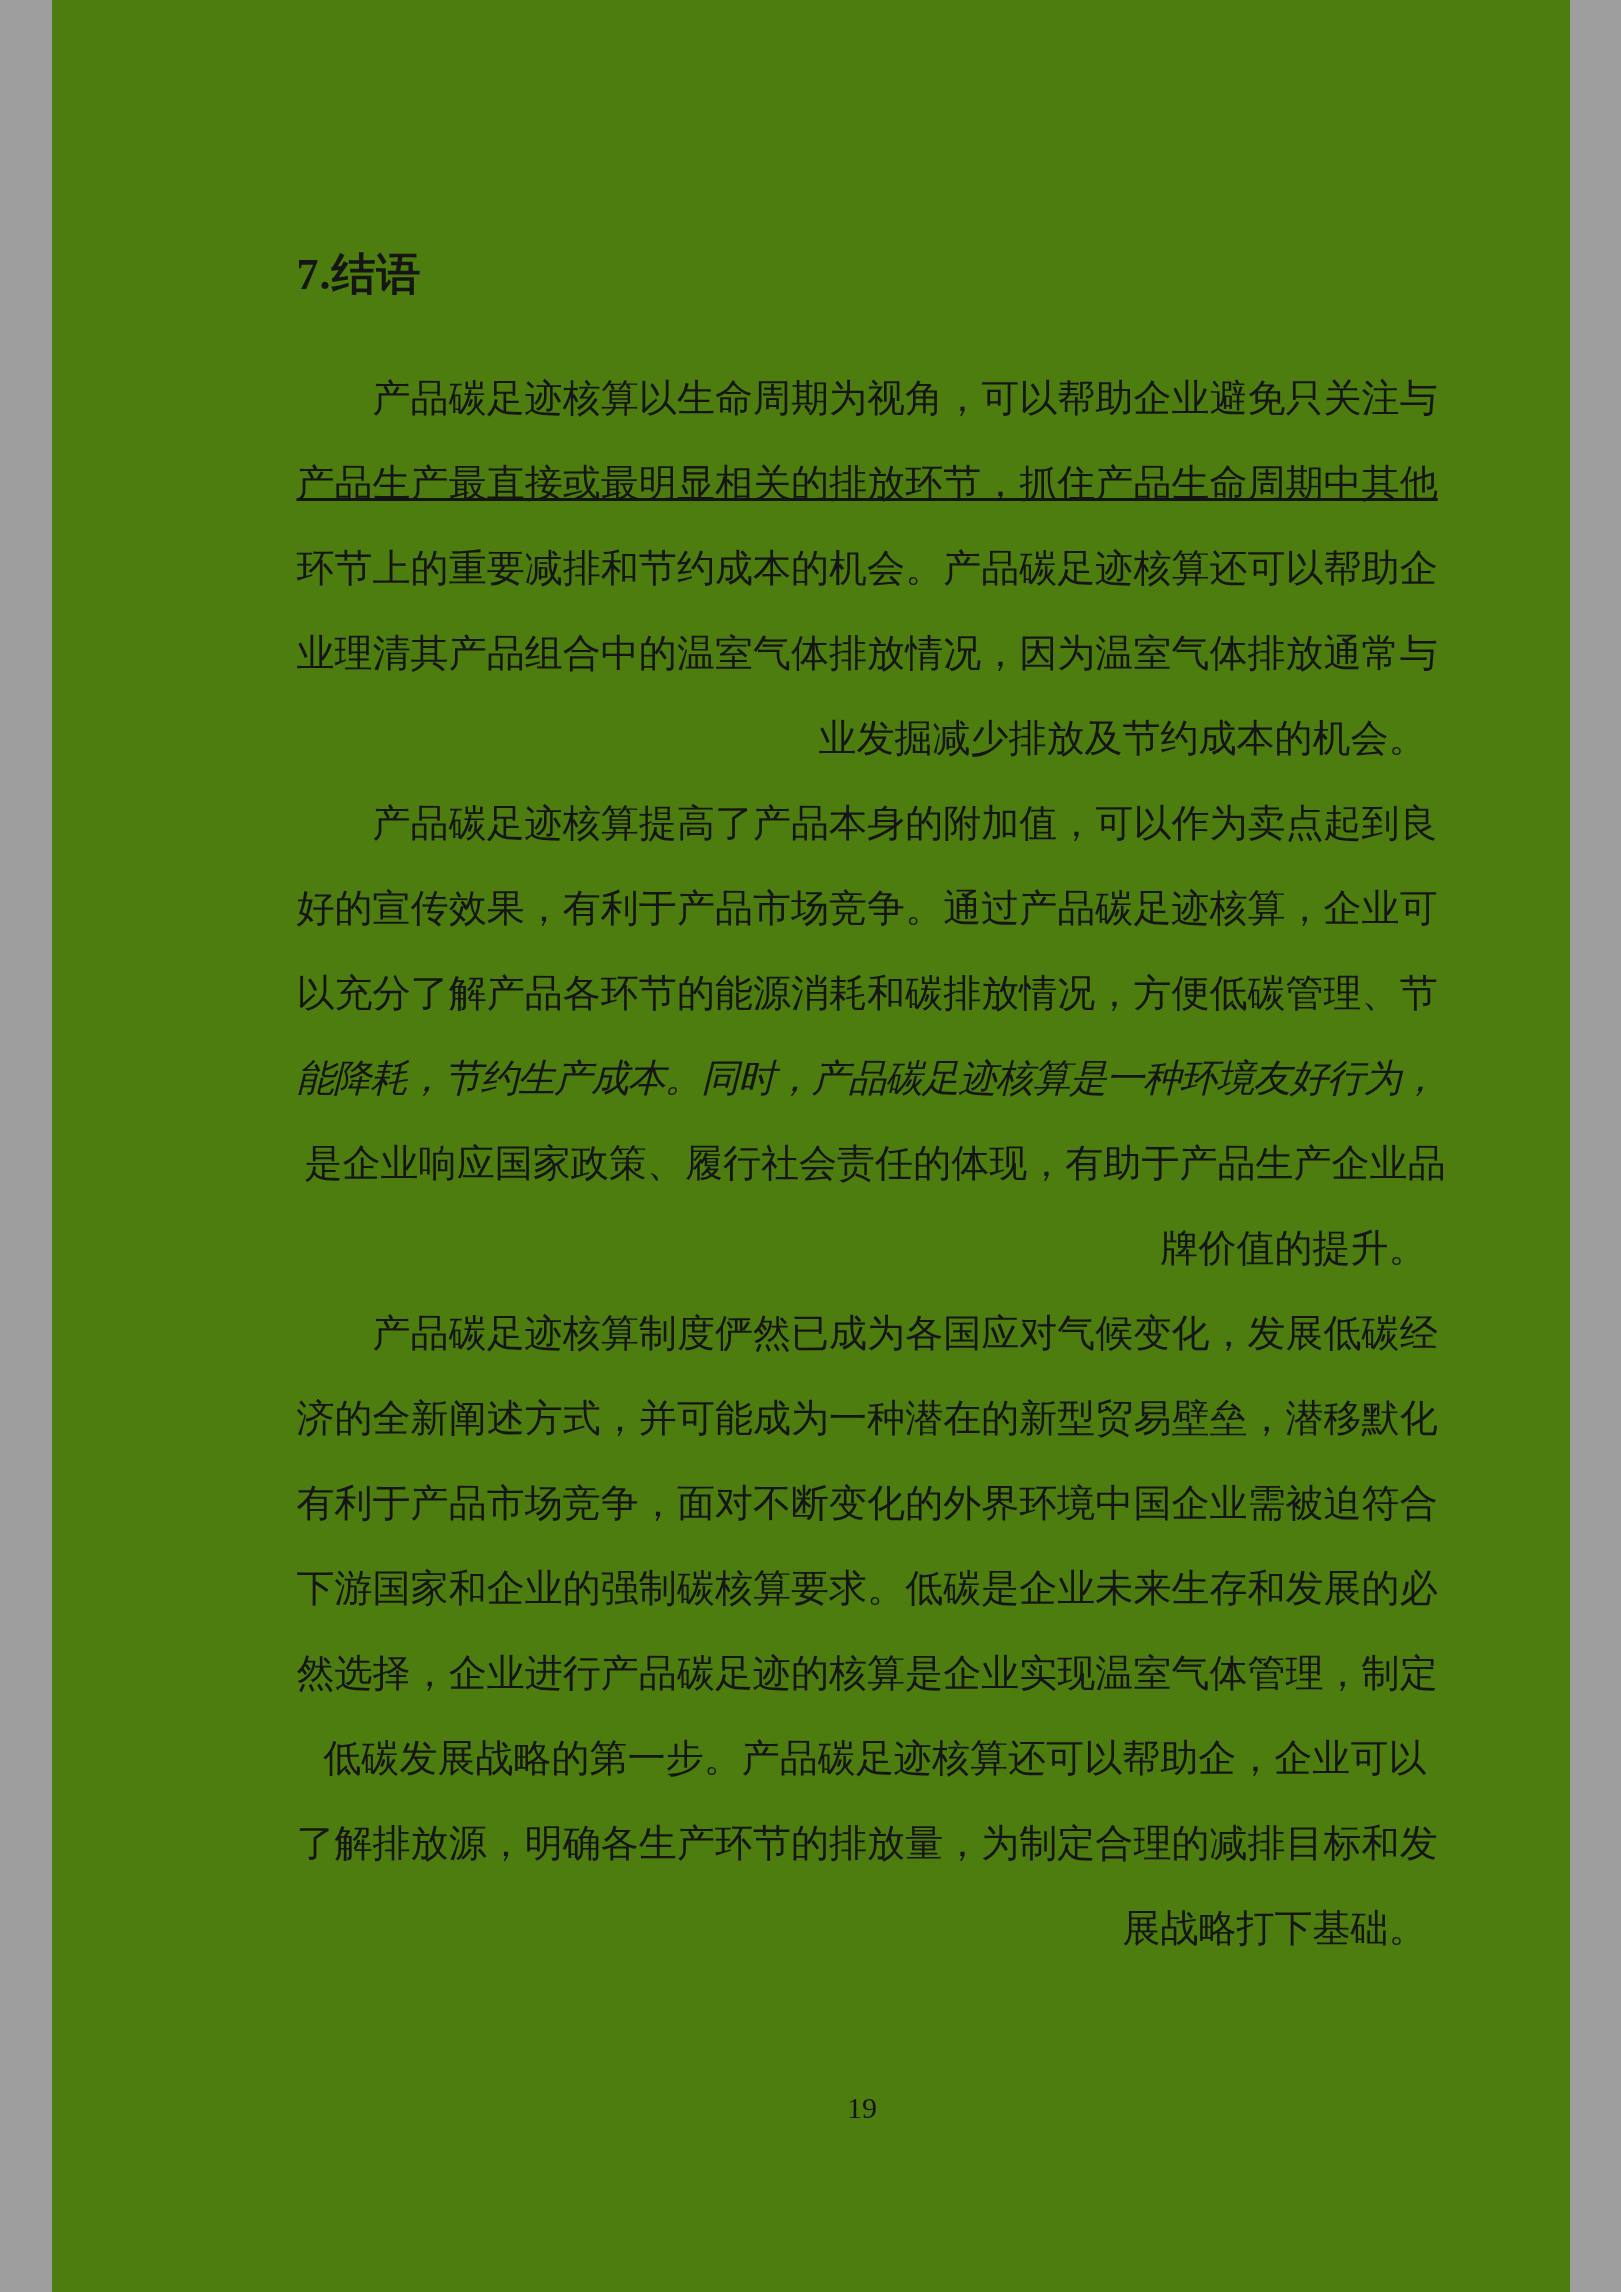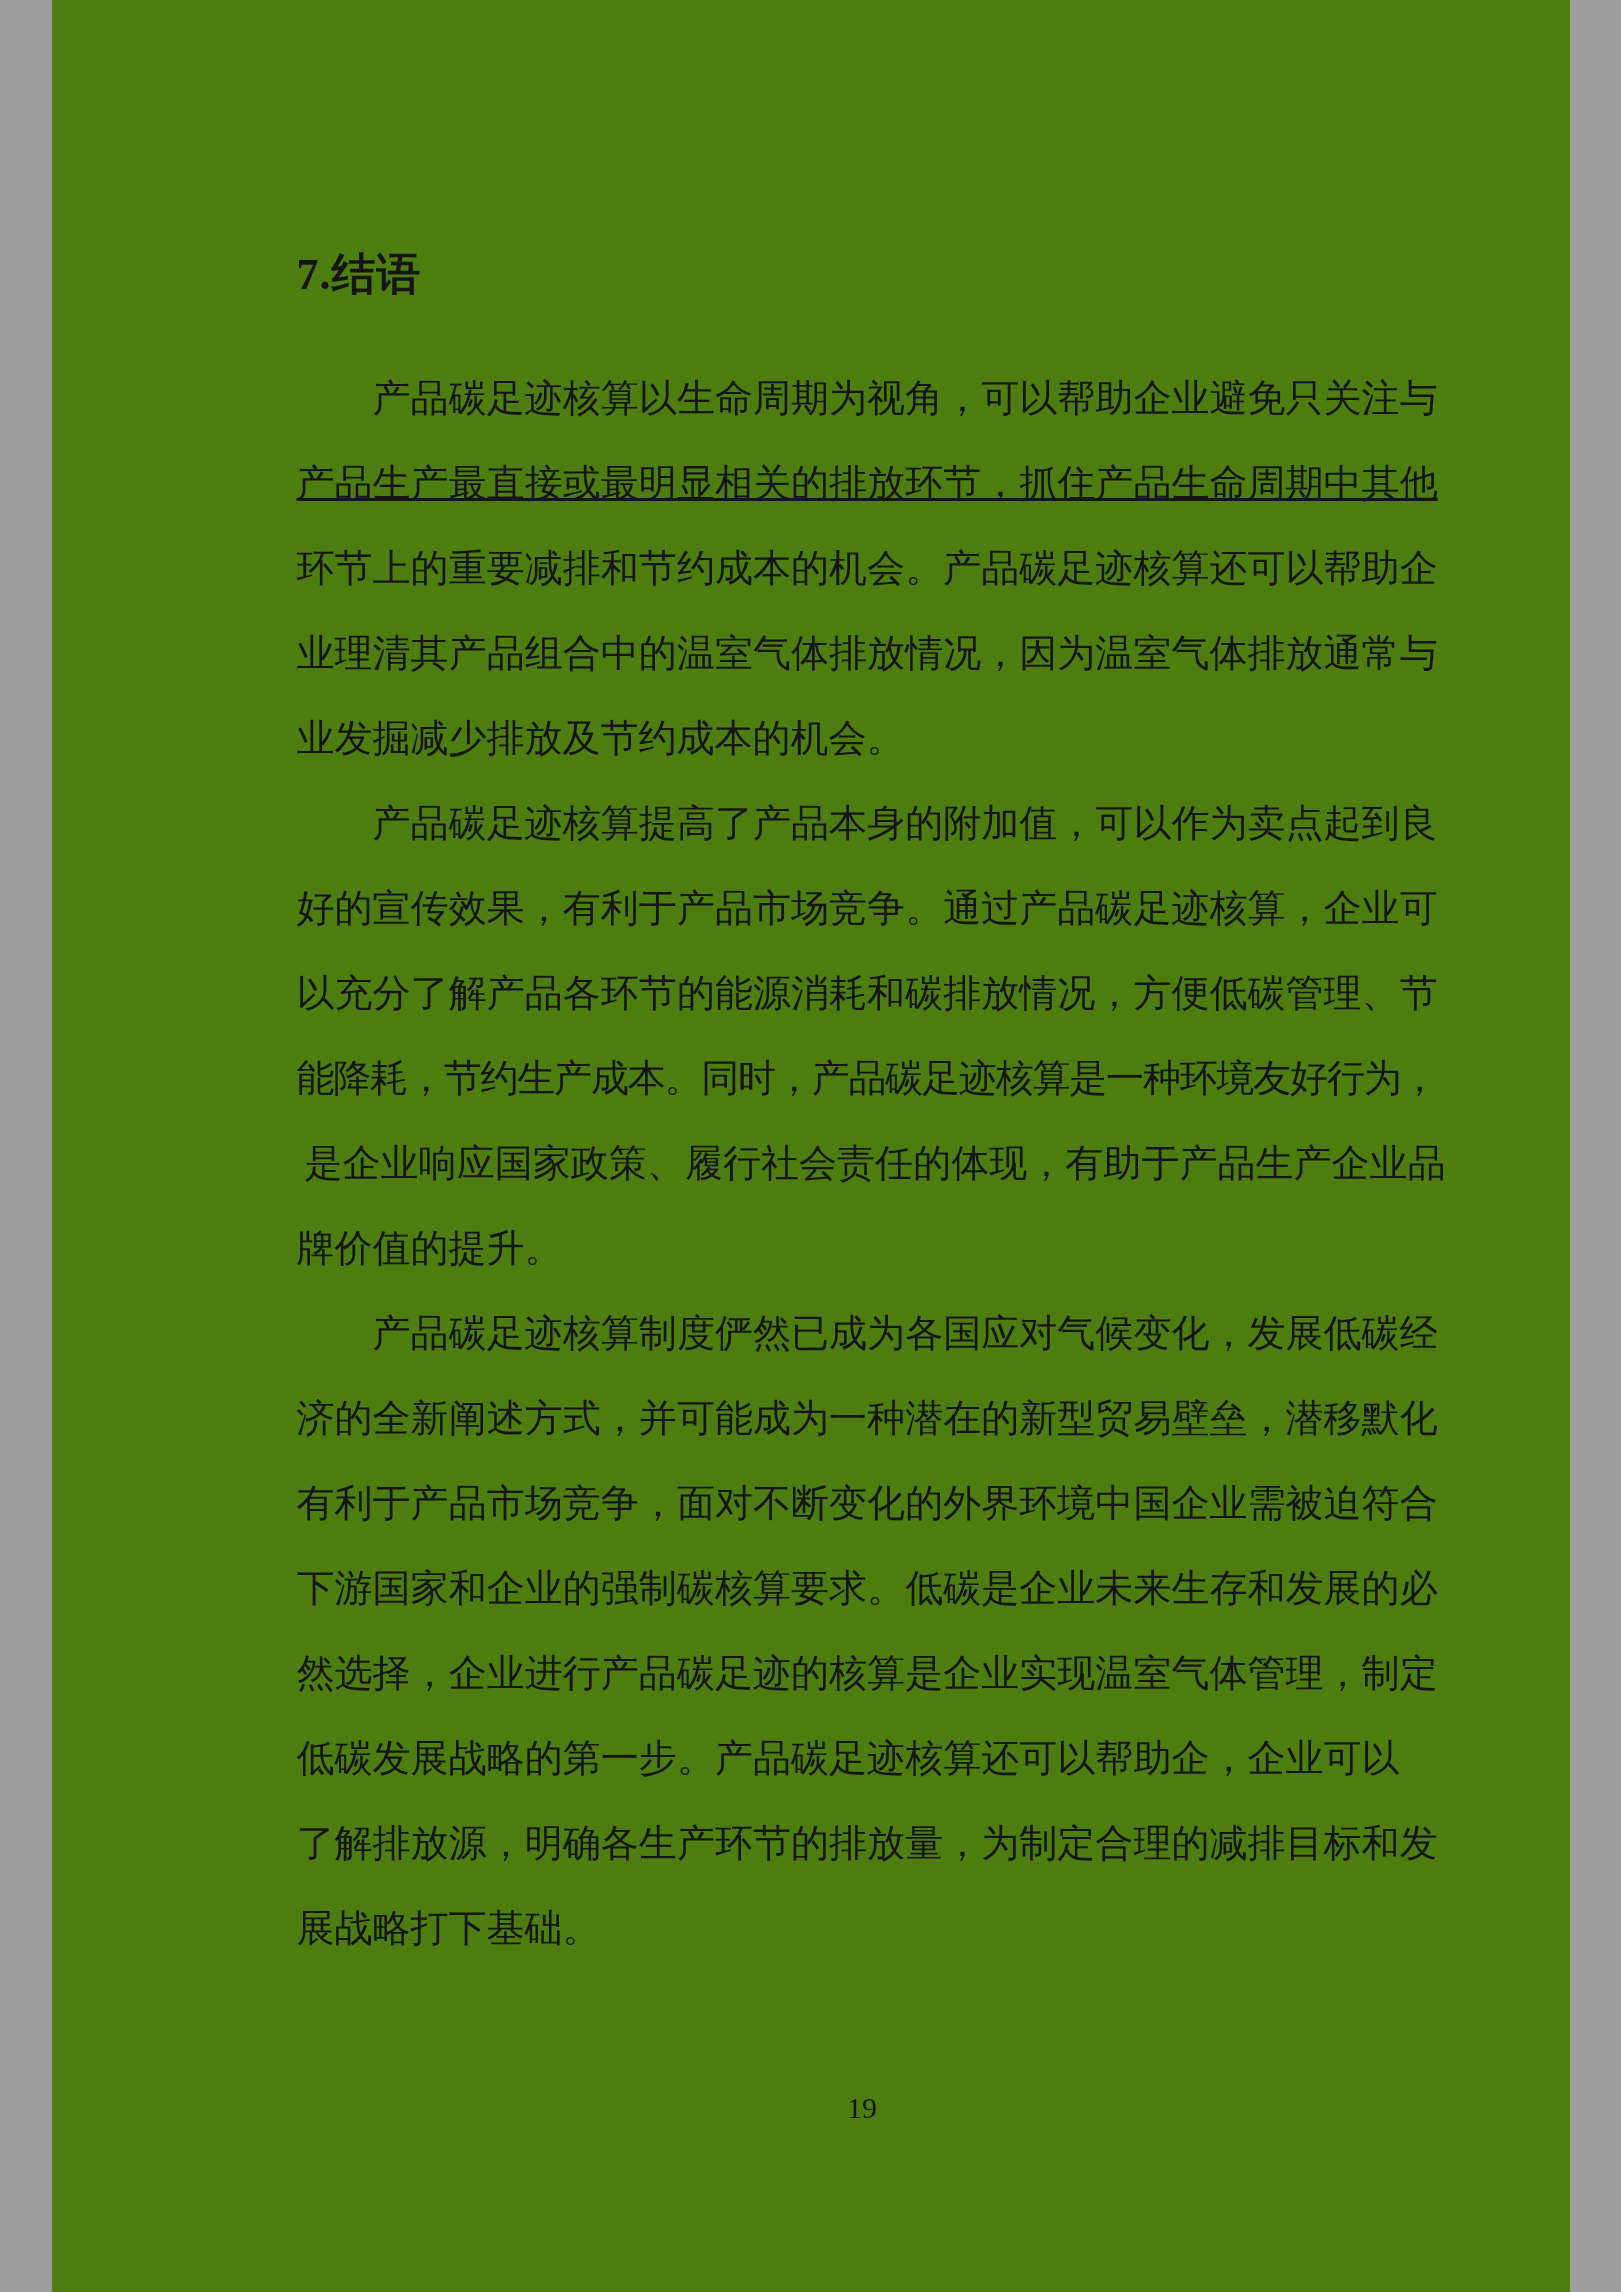--- a/index.html
+++ b/index.html
@@ -37,20 +37,21 @@
   .paragraph {
     margin: 0;
     padding: 0;
   }
   .text-line {
     height: 85px;
     line-height: 85px;
     font-size: 38px;
     white-space: nowrap;
     overflow: visible;
+    text-align: right;
   }
   .page-number {
     position: absolute;
     left: 0;
     top: 2088px;
     width: 1621px;
     text-align: center;
     font-size: 30px;
     line-height: 39px;
   }
@@ -66,21 +67,21 @@
         <div class="text-line" style="letter-spacing: 0.04px;"><span>　　产品碳足迹核算以生命周期为视角，可以帮助企业避免只关注与</span></div>
         <div class="text-line" style="letter-spacing: 0.04px; text-decoration: underline;"><span>产品生产最直接或最明显相关的排放环节，抓住产品生命周期中其他</span></div>
         <div class="text-line" style="letter-spacing: 0.04px;"><span>环节上的重要减排和节约成本的机会。产品碳足迹核算还可以帮助企</span></div>
         <div class="text-line" style="letter-spacing: 0.04px;"><span>业理清其产品组合中的温室气体排放情况，因为温室气体排放通常与</span></div>
         <div class="text-line par-last"><span>业发掘减少排放及节约成本的机会。</span></div>
       </div>
       <div class="paragraph">
         <div class="text-line" style="letter-spacing: 0.04px;"><span>　　产品碳足迹核算提高了产品本身的附加值，可以作为卖点起到良</span></div>
         <div class="text-line" style="letter-spacing: 0.04px;"><span>好的宣传效果，有利于产品市场竞争。通过产品碳足迹核算，企业可</span></div>
         <div class="text-line" style="letter-spacing: 0.04px;"><span>以充分了解产品各环节的能源消耗和碳排放情况，方便低碳管理、节</span></div>
-        <div class="text-line" style="letter-spacing: -1.2px;"><span>能降耗，节约生产成本。同时，产品碳足迹核算是一种环境友好行为，</span></div>
+        <div class="text-line" style="letter-spacing: -1.2px; font-style: italic;"><span>能降耗，节约生产成本。同时，产品碳足迹核算是一种环境友好行为，</span></div>
         <div class="text-line" style="letter-spacing: 0.04px; margin-left: 8px;"><span>是企业响应国家政策、履行社会责任的体现，有助于产品生产企业品</span></div>
         <div class="text-line par-last"><span>牌价值的提升。</span></div>
       </div>
       <div class="paragraph">
         <div class="text-line" style="letter-spacing: 0.04px;"><span>　　产品碳足迹核算制度俨然已成为各国应对气候变化，发展低碳经</span></div>
         <div class="text-line" style="letter-spacing: 0.04px;"><span>济的全新阐述方式，并可能成为一种潜在的新型贸易壁垒，潜移默化</span></div>
         <div class="text-line" style="letter-spacing: 0.04px;"><span>有利于产品市场竞争，面对不断变化的外界环境中国企业需被迫符合</span></div>
         <div class="text-line" style="letter-spacing: 0.04px;"><span>下游国家和企业的强制碳核算要求。低碳是企业未来生存和发展的必</span></div>
         <div class="text-line" style="letter-spacing: 0.04px;"><span>然选择，企业进行产品碳足迹的核算是企业实现温室气体管理，制定</span></div>
         <div class="text-line" style="letter-spacing: 0.04px;"><span>低碳发展战略的第一步。产品碳足迹核算还可以帮助企，企业可以</span></div>

